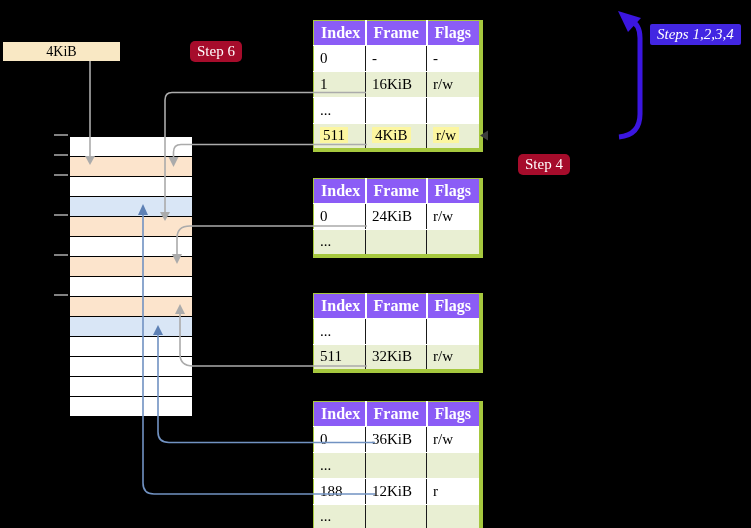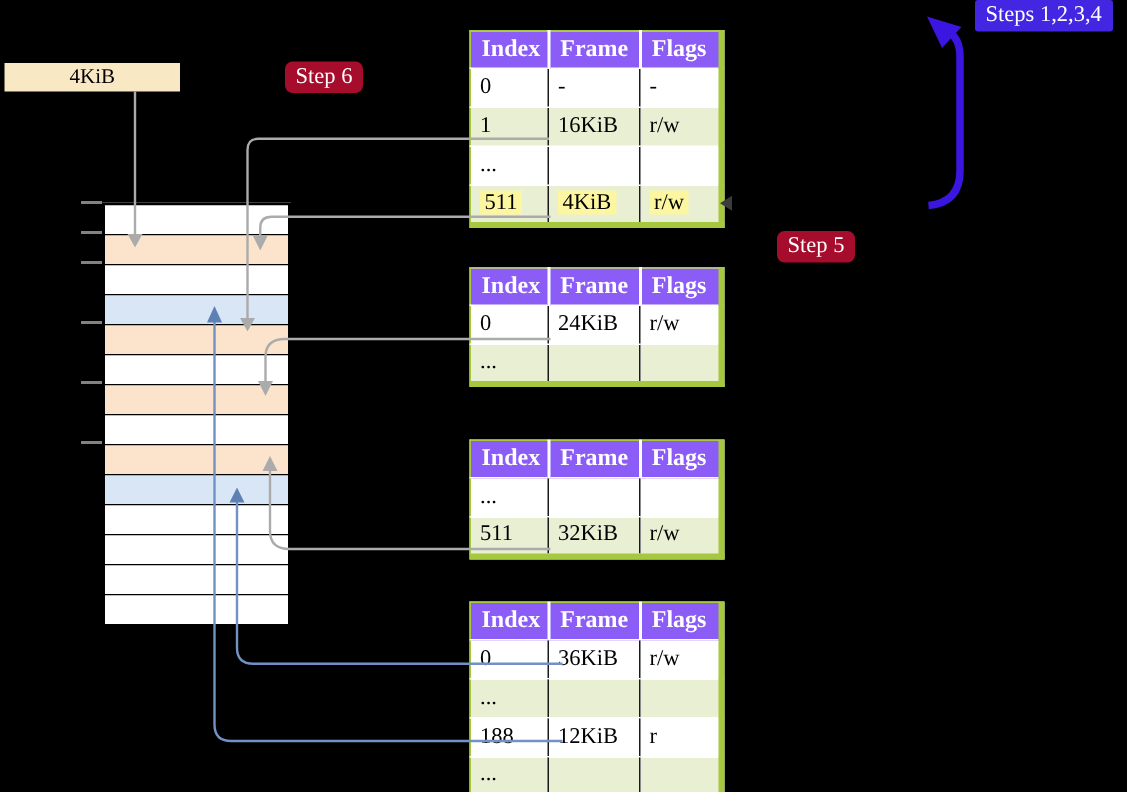--- a/index.html
+++ b/index.html
@@ -14,21 +14,21 @@
   }
   
   .badge{
     position:absolute;color:#fff;font-size:15px;line-height:18px;
     padding:1px 7px 2px;white-space:nowrap;
   }
   .badge.red{background:#a60c2b;border-radius:5px;}
   .badge.blue{background:#4226e2;border-radius:2px;}
   #badge-step0{left:190px;top:41px;}
   #badge-steps123{left:517px;top:16px;}
-  #badge-steps1234{left:650px;top:0;}
+  #badge-steps1234{left:650px;top:24px;font-style:italic;}
   #badge-step4{left:518px;top:154px;}
   
   #memory-strip{
     position:absolute;left:68px;top:135px;width:122px;
     border:2px solid #000;background:#fff;
   }
   .mrow{height:19px;border-bottom:1px solid #000;}
   .mrow:last-child{border-bottom:none;}
   .c-white{background:#ffffff;}
   .c-orange{background:#fce4cc;}
@@ -65,21 +65,21 @@
 </style>
 </head>
 <body>
 
 <div class="canvas">
 
   <div class="label-box">4KiB</div>
 
   <span class="badge red" id="badge-step0">Step 6</span>
   <span class="badge blue" id="badge-steps1234">Steps 1,2,3,4</span>
-  <span class="badge red" id="badge-step4">Step 5</span>
+  <span class="badge red" id="badge-step4">Step 4</span>
 
   <div id="memory-strip">
       <div class="mrow c-white"></div>
       <div class="mrow c-orange"></div>
       <div class="mrow c-white"></div>
       <div class="mrow c-blue"></div>
       <div class="mrow c-orange"></div>
       <div class="mrow c-white"></div>
       <div class="mrow c-orange"></div>
       <div class="mrow c-white"></div>

